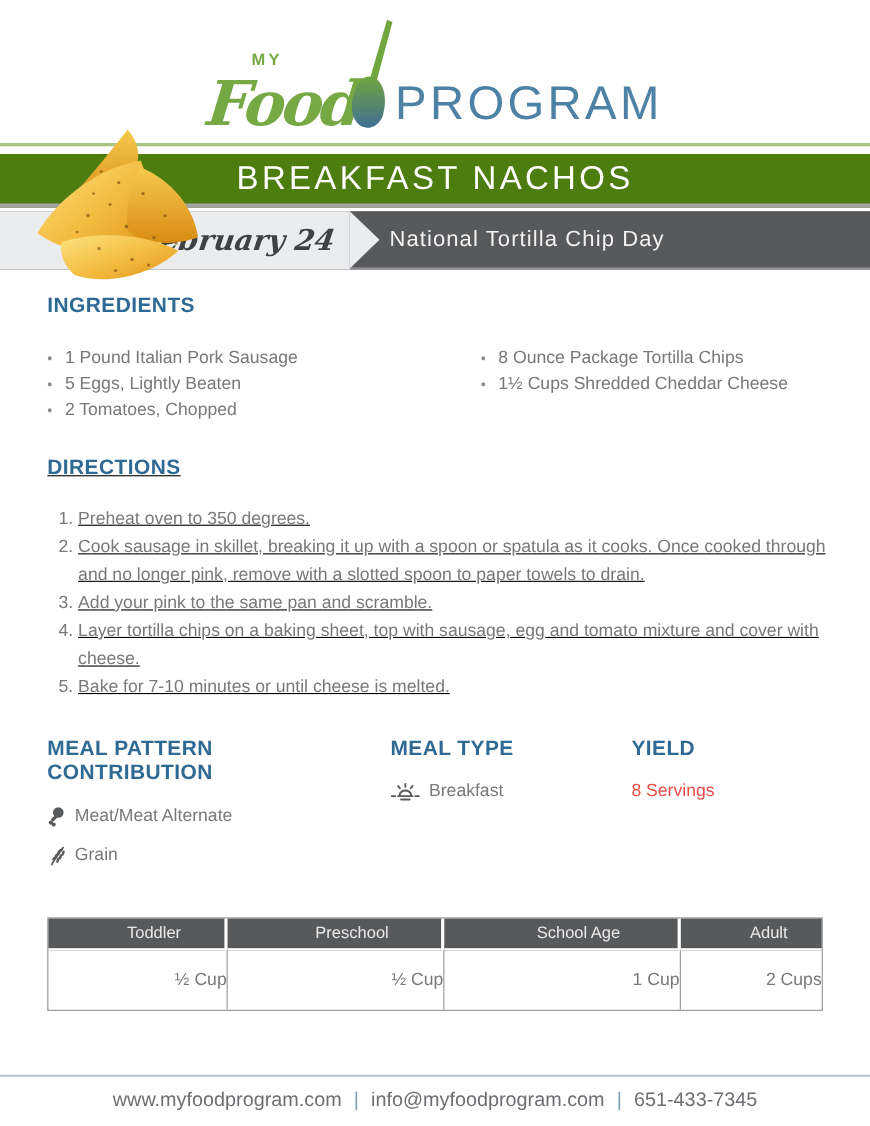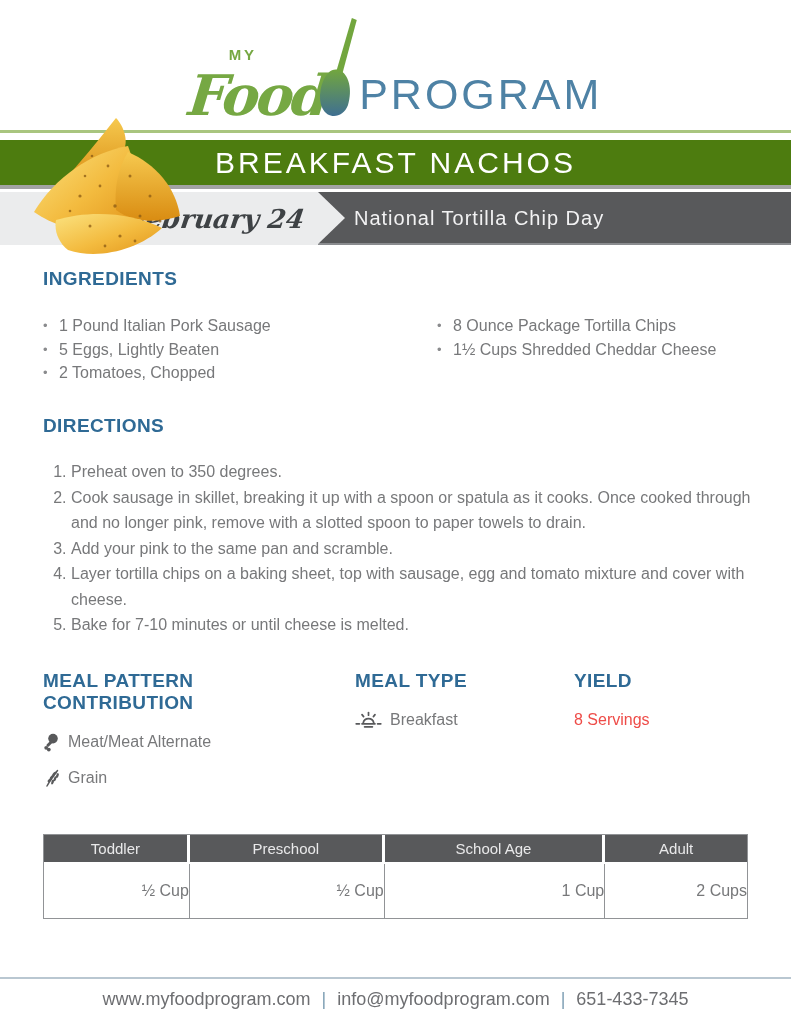--- a/index.html
+++ b/index.html
@@ -32,36 +32,36 @@
   h2.sec { color:#2f6a95; font-size:19px; font-weight:700; letter-spacing:0.4px; }
   .body-text, li, .mp-label, .mt-value, .cell { color:#77787a; }
 
   .ingredients { position:absolute; left:43px; top:268px; width:705px; }
   .ing-cols { display:flex; margin-top:24px; }
   .ing-col { list-style:none; }
   .ing-col.left { width:394px; }
   .ing-col li { font-size:16px; line-height:23.5px; padding-left:16px; position:relative; }
   .ing-col li::before { content:"•"; position:absolute; left:0; top:0; color:#8a8b8d; font-size:13px; line-height:23.5px; }
 
-  .directions { position:absolute; left:43px; top:415px; width:708px; }
+  .directions { position:absolute; left:43px; top:415px; width:708px;text-decoration:underline; }
   .directions ol { margin-top:22px; padding-left:28px; }
   .directions li { font-size:16px; line-height:25.5px; }
 
   .meal-row { position:absolute; left:43px; top:670px; width:705px; height:90px; }
   .col-mpc { position:absolute; left:0; top:0; width:300px; }
   .col-mt  { position:absolute; left:312px; top:0; width:210px; }
   .col-yield { position:absolute; left:531px; top:0; width:174px; }
   .mp-item { display:flex; align-items:center; gap:8px; margin-top:12px; height:24px; }
   .mp-item:first-of-type { margin-top:16px; }
   .mp-label, .mt-value { font-size:16px; }
   .yield-value { margin-top:16px; height:24px; display:flex; align-items:center; font-size:16px; color:#ee4c48; }
 
   .portion { position:absolute; left:43px; top:798px; width:705px; }
   .portion table { width:100%; margin-top:36px; border-collapse:separate; border-spacing:0; border:1px solid #919396; }
-  .portion th { background:#58595b; color:#e9e9ea; font-size:15px; font-weight:400; height:29px; border-right:3px solid #ffffff; border-bottom:2px solid #ffffff; }
+  .portion th { background:#58595b; color:#e9e9ea; font-size:15px; font-weight:400; height:29px; border-right:3px solid #ffffff; border-bottom:2px solid #ffffff;padding-left:32px; }
   .portion th:last-child { border-right:none; }
   .portion td { height:54px; text-align:right; font-size:16px; border-right:1px solid #919396; }
   .portion td:last-child { border-right:none; }
 
   
   .footer-rule { position:absolute; top:977px; left:0; width:100%; height:2px; background:#b9c7d1; }
   .footer { position:absolute; top:989px; left:0; width:100%; text-align:center; font-size:18px; color:#6d6e71; }
   .footer .pipe::before { content:"|"; color:#7e9fb4; padding:0 11px; font-weight:300; }
 </style>
 </head>

